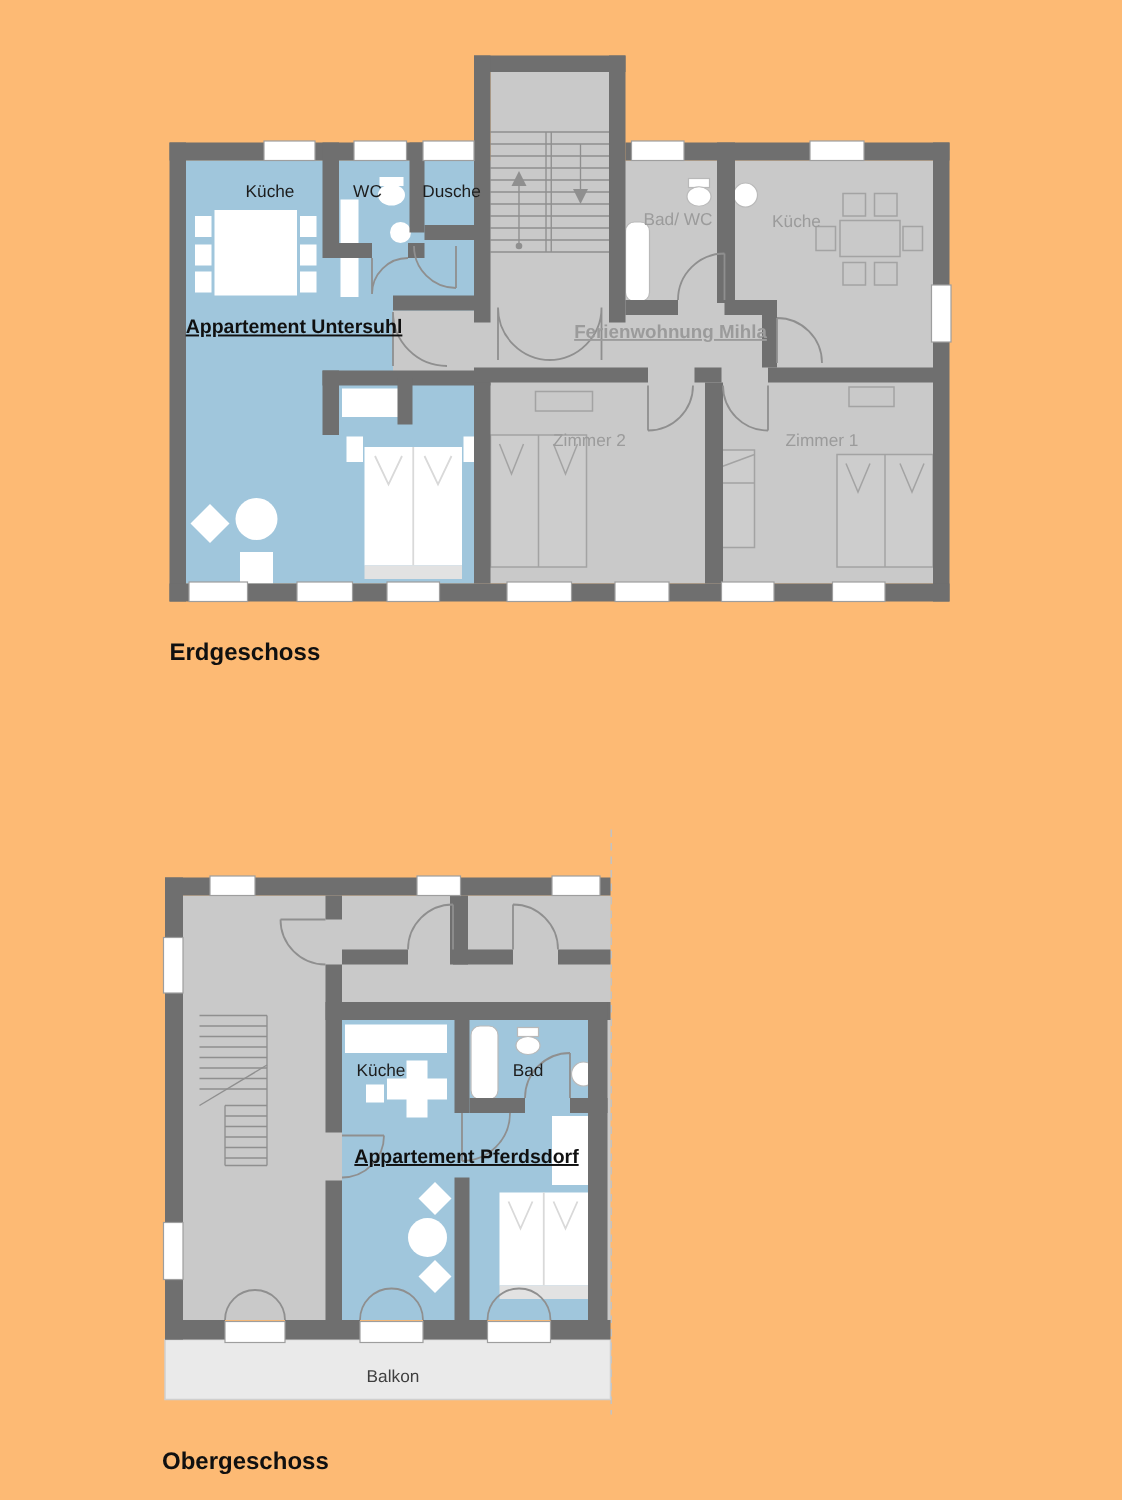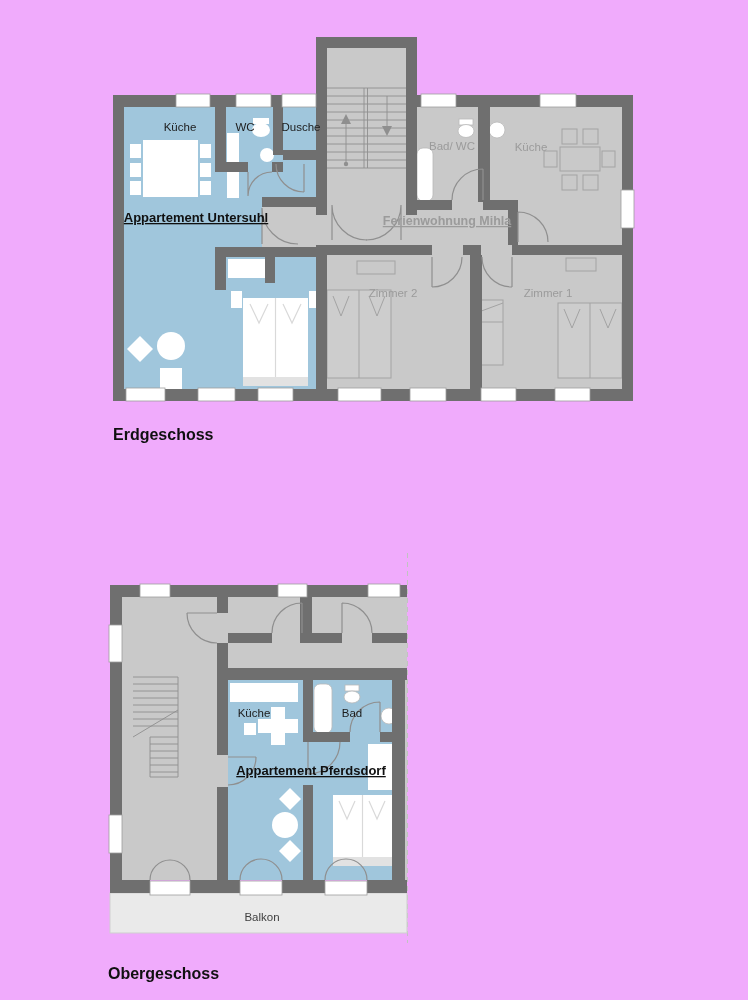--- a/index.html
+++ b/index.html
@@ -1,16 +1,16 @@
 <!DOCTYPE html>
 <html><head>
 <meta charset="utf-8">
 <style>
   html,body{margin:0;padding:0;background:#fff;}
-  .canvas{position:relative;width:748px;height:1000px;background:#f0abfc;overflow:hidden;}
+  .canvas{position:relative;width:748px;height:1000px;background:#fdba74;overflow:hidden;}
   svg{position:absolute;inset:0;}
   .wall{fill:#6f6f6f;}
   .rg{fill:#c9c9c9;}
   .rb{fill:#a0c6dc;}
   .balk{fill:#eaeaea;stroke:#cfcfcf;stroke-width:1;}
   .win{fill:#ffffff;stroke:#9e9e9e;stroke-width:0.8;}
   .door{fill:none;stroke:#8f8f8f;stroke-width:1.2;}
   .fw{fill:#ffffff;}
   .fwe{fill:#ffffff;stroke:#b9b9b9;stroke-width:0.8;}
   .fo{fill:#cdcdcd;stroke:#a3a3a3;stroke-width:1;}

